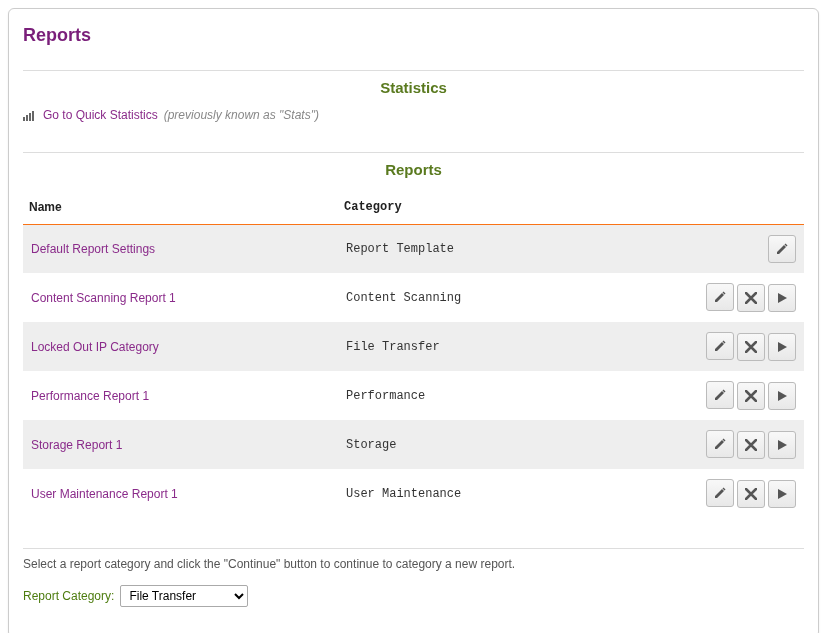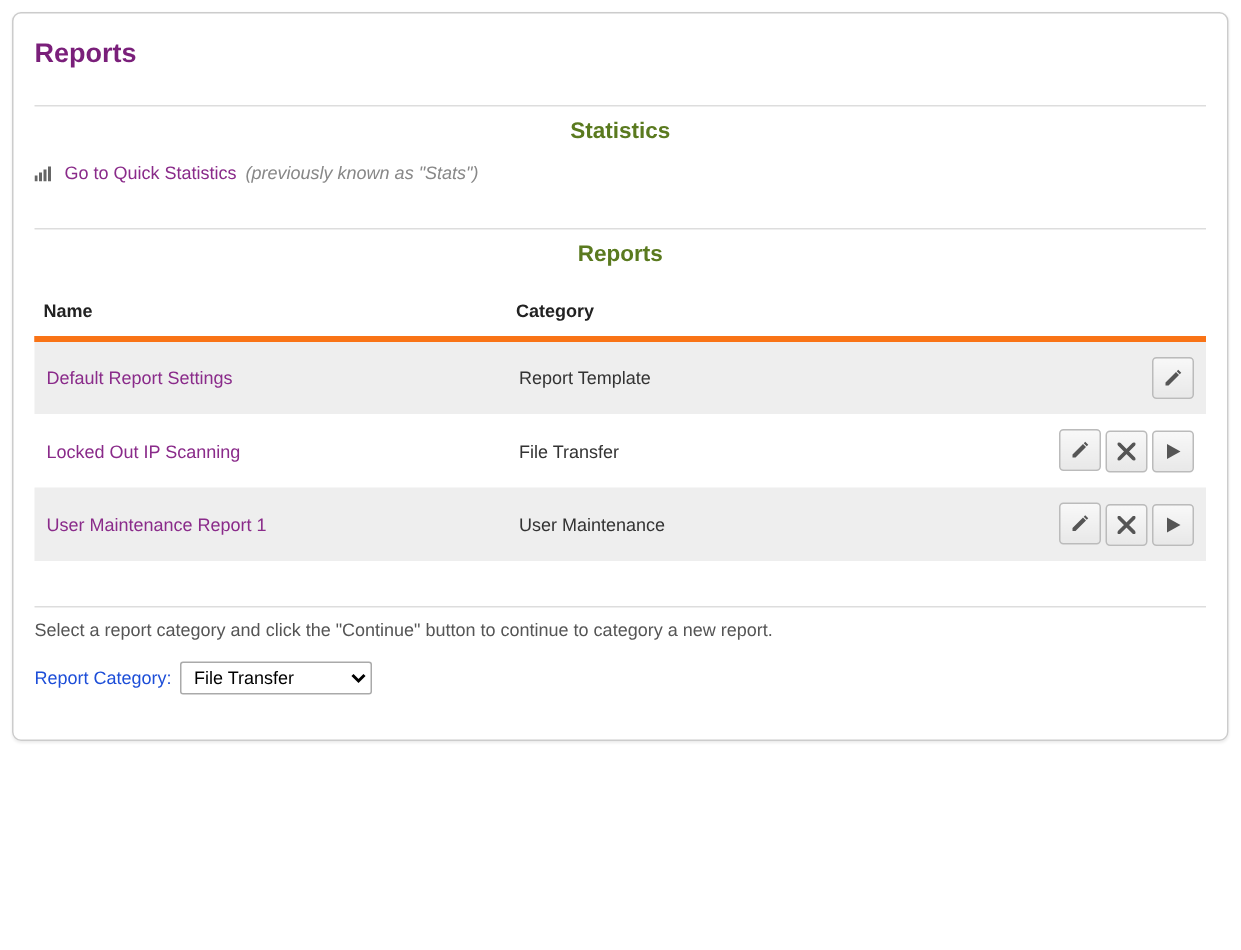--- a/index.html
+++ b/index.html
@@ -57,35 +57,35 @@
     width: 100%;
     border-collapse: collapse;
     margin-bottom: 30px;
   }
   table.report-table th {
     text-align: left;
     font-weight: bold;
     font-size: 12px;
     color: #222;
     padding: 10px 6px;
-    border-bottom: 4px solid #f97316;
+    border-bottom: 1px solid #f97316;
   }
   table.report-table td {
     padding: 10px 8px;
     font-size: 12px;
     vertical-align: middle;
   }
   table.report-table tbody tr:nth-child(odd) td {
     background: #eeeeee;
   }
   table.report-table tbody tr:nth-child(even) td {
     background: #ffffff;
   }
   .col-name { width: 315px; }
-  .col-category { width: auto; }
+  .col-category { width: auto; font-family: Liberation Mono, monospace; }
   .col-actions { width: 120px; text-align: right; white-space: nowrap; }
   .row-link {
     color: #8a2b8a;
     text-decoration: none;
   }
   .icon-btn {
     display: inline-flex;
     align-items: center;
     justify-content: center;
     width: 28px;
@@ -104,21 +104,21 @@
     margin: 8px 0 14px 0;
   }
   .form-row {
     display: flex;
     align-items: center;
     gap: 6px;
     margin-bottom: 12px;
   }
   .form-label {
     font-size: 12px;
-    color: #1d4ed8;
+    color: #4d7c0f;
   }
   select.category-select {
     font-size: 12px;
     padding: 2px 4px;
     border: 1px solid #aaa;
     border-radius: 2px;
     background: #fff;
     min-width: 110px;
   }
 </style>
@@ -161,22 +161,91 @@
           <td class="col-category">Report Template</td>
           <td class="col-actions"><span class="icon-btn">
               <span>
                 <svg width="14" height="14" viewBox="0 0 14 14">
                   <path d="M2 10 L9 3 L11 5 L4 12 L2 12 Z M9.5 2.5 L11.5 4.5 L12.5 3.5 L10.5 1.5 Z" fill="#555"></path>
                 </svg>
               </span>
             </span></td>
         </tr>
         <tr>
-          <td class="col-name"><a href="#" class="row-link">Locked Out IP Scanning</a></td>
+          <td class="col-name"><a href="#" class="row-link">Content Scanning Report 1</a></td>
+          <td class="col-category">Content Scanning</td>
+          <td class="col-actions"><span class="icon-btn">
+              <span>
+                <svg width="14" height="14" viewBox="0 0 14 14">
+                  <path d="M2 10 L9 3 L11 5 L4 12 L2 12 Z M9.5 2.5 L11.5 4.5 L12.5 3.5 L10.5 1.5 Z" fill="#555"></path>
+                </svg>
+              </span>
+            </span><span class="icon-btn">
+              <span>
+                <svg width="12" height="12" viewBox="0 0 12 12">
+                  <path d="M1 1 L11 11 M11 1 L1 11" stroke="#555" stroke-width="2.5" stroke-linecap="round"></path>
+                </svg>
+              </span>
+            </span><span class="icon-btn">
+              <span>
+                <svg width="12" height="12" viewBox="0 0 12 12">
+                  <path d="M2 1 L11 6 L2 11 Z" fill="#555"></path>
+                </svg>
+              </span>
+            </span></td>
+        </tr>
+        <tr>
+          <td class="col-name"><a href="#" class="row-link">Locked Out IP Category</a></td>
           <td class="col-category">File Transfer</td>
+          <td class="col-actions"><span class="icon-btn">
+              <span>
+                <svg width="14" height="14" viewBox="0 0 14 14">
+                  <path d="M2 10 L9 3 L11 5 L4 12 L2 12 Z M9.5 2.5 L11.5 4.5 L12.5 3.5 L10.5 1.5 Z" fill="#555"></path>
+                </svg>
+              </span>
+            </span><span class="icon-btn">
+              <span>
+                <svg width="12" height="12" viewBox="0 0 12 12">
+                  <path d="M1 1 L11 11 M11 1 L1 11" stroke="#555" stroke-width="2.5" stroke-linecap="round"></path>
+                </svg>
+              </span>
+            </span><span class="icon-btn">
+              <span>
+                <svg width="12" height="12" viewBox="0 0 12 12">
+                  <path d="M2 1 L11 6 L2 11 Z" fill="#555"></path>
+                </svg>
+              </span>
+            </span></td>
+        </tr>
+        <tr>
+          <td class="col-name"><a href="#" class="row-link">Performance Report 1</a></td>
+          <td class="col-category">Performance</td>
+          <td class="col-actions"><span class="icon-btn">
+              <span>
+                <svg width="14" height="14" viewBox="0 0 14 14">
+                  <path d="M2 10 L9 3 L11 5 L4 12 L2 12 Z M9.5 2.5 L11.5 4.5 L12.5 3.5 L10.5 1.5 Z" fill="#555"></path>
+                </svg>
+              </span>
+            </span><span class="icon-btn">
+              <span>
+                <svg width="12" height="12" viewBox="0 0 12 12">
+                  <path d="M1 1 L11 11 M11 1 L1 11" stroke="#555" stroke-width="2.5" stroke-linecap="round"></path>
+                </svg>
+              </span>
+            </span><span class="icon-btn">
+              <span>
+                <svg width="12" height="12" viewBox="0 0 12 12">
+                  <path d="M2 1 L11 6 L2 11 Z" fill="#555"></path>
+                </svg>
+              </span>
+            </span></td>
+        </tr>
+        <tr>
+          <td class="col-name"><a href="#" class="row-link">Storage Report 1</a></td>
+          <td class="col-category">Storage</td>
           <td class="col-actions"><span class="icon-btn">
               <span>
                 <svg width="14" height="14" viewBox="0 0 14 14">
                   <path d="M2 10 L9 3 L11 5 L4 12 L2 12 Z M9.5 2.5 L11.5 4.5 L12.5 3.5 L10.5 1.5 Z" fill="#555"></path>
                 </svg>
               </span>
             </span><span class="icon-btn">
               <span>
                 <svg width="12" height="12" viewBox="0 0 12 12">
                   <path d="M1 1 L11 11 M11 1 L1 11" stroke="#555" stroke-width="2.5" stroke-linecap="round"></path>

